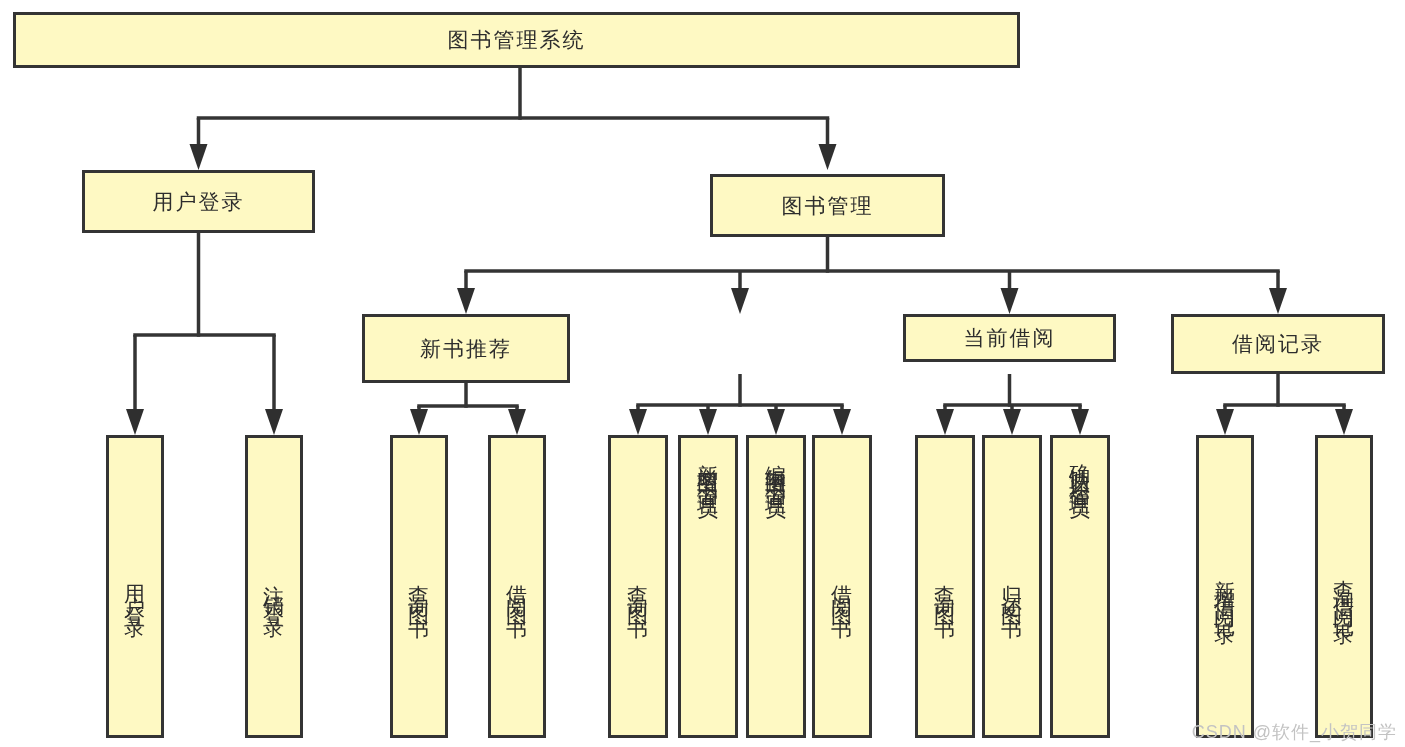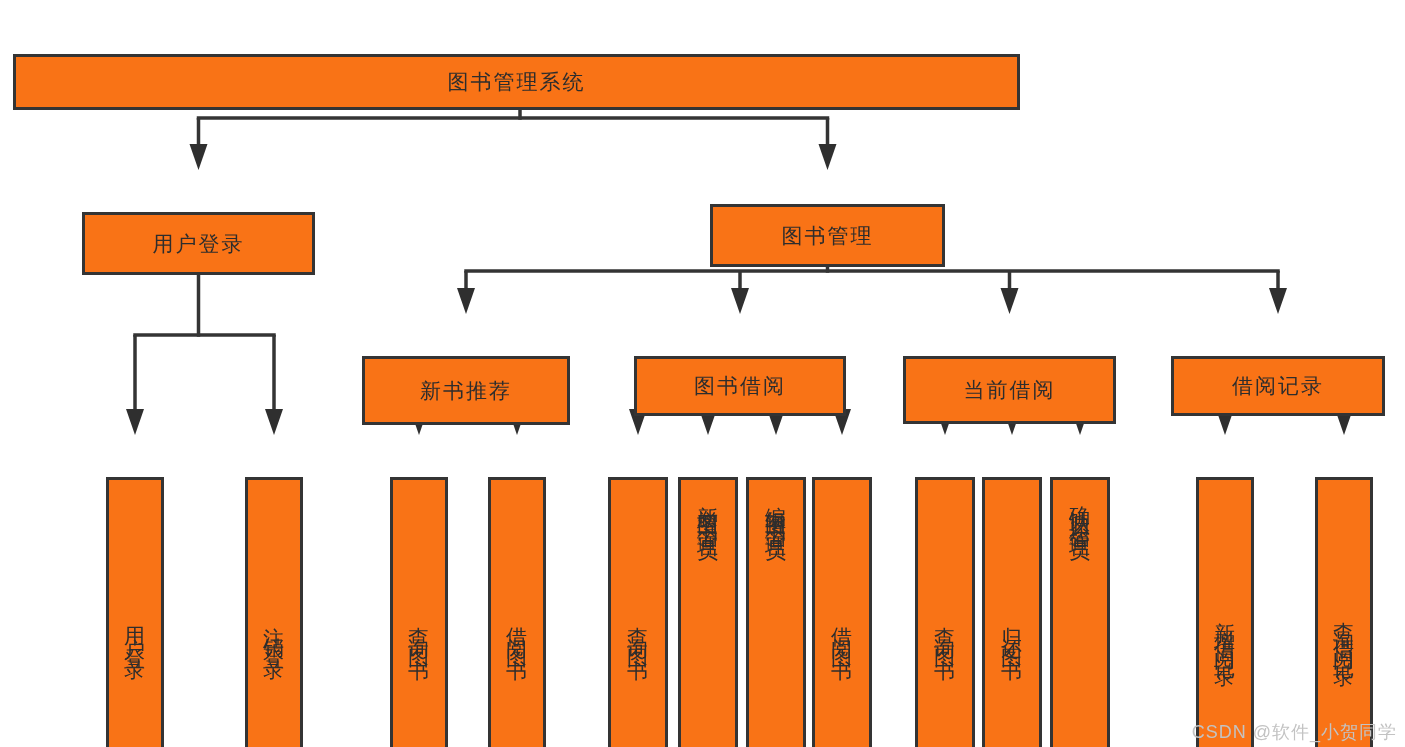--- a/index.html
+++ b/index.html
@@ -18,29 +18,28 @@
   #wires {
     position: absolute;
     left: 0; top: 0;
     width: 1405px;
     height: 747px;
   }
   .node {
     position: absolute;
     box-sizing: border-box;
     border: 3px solid #343434;
-    background: #f97316;
+    background: #fef9c3;
     display: flex;
     align-items: center;
     justify-content: center;
     color: #2d2d2d;
     font-size: 21px;
     letter-spacing: 2px;
     z-index: 2;
-    margin-top: 42px;
   }
   .hnode { text-align: center; }
   .vnode {
     writing-mode: vertical-rl;
     text-orientation: mixed;
     letter-spacing: 11px;
     line-height: 1;
     padding-top: 6px;
   }
   .vnode.long {
@@ -130,25 +129,24 @@
       <polygon points="1003,409 1021,409 1012,435"></polygon>
       <polygon points="1071,409 1089,409 1080,435"></polygon>
       <polygon points="1216,409 1234,409 1225,435"></polygon>
       <polygon points="1335,409 1353,409 1344,435"></polygon>
     </g>
   </svg>
 
   <div class="node hnode" style="left:13px; top:12px; width:1007px; height:56px;">图书管理系统</div>
 
   <div class="node hnode" style="left:82px; top:170px; width:233px; height:63px;">用户登录</div>
-  <div class="node hnode" style="left:710px; top:162px; width:235px; height:63px;">图书管理</div>
+  <div class="node hnode" style="left:710px; top:174px; width:235px; height:63px;">图书管理</div>
 
   <div class="node hnode" style="left:362px; top:314px; width:208px; height:69px;">新书推荐</div>
-  <div class="node hnode" style="left:634px; top:314px; width:212px; height:60px;">图书借阅</div>
-  <div class="node hnode" style="left:903px; top:314px; width:213px; height:68px;">当前借阅</div>
+  <div class="node hnode" style="left:903px; top:314px; width:213px; height:48px;">当前借阅</div>
   <div class="node hnode" style="left:1171px; top:314px; width:214px; height:60px;">借阅记录</div>
 
   <div class="node vnode" style="left:106px; top:435px; width:58px; height:303px;">用户登录</div>
   <div class="node vnode" style="left:245px; top:435px; width:58px; height:303px;">注销登录</div>
 
   <div class="node vnode" style="left:390px; top:435px; width:58px; height:303px;">查询图书</div>
   <div class="node vnode" style="left:488px; top:435px; width:58px; height:303px;">借阅图书</div>
 
   <div class="node vnode" style="left:608px; top:435px; width:60px; height:303px;">查询图书</div>
   <div class="node vnode long" style="left:678px; top:435px; width:60px; height:303px;">新增图书（管理员）</div>

